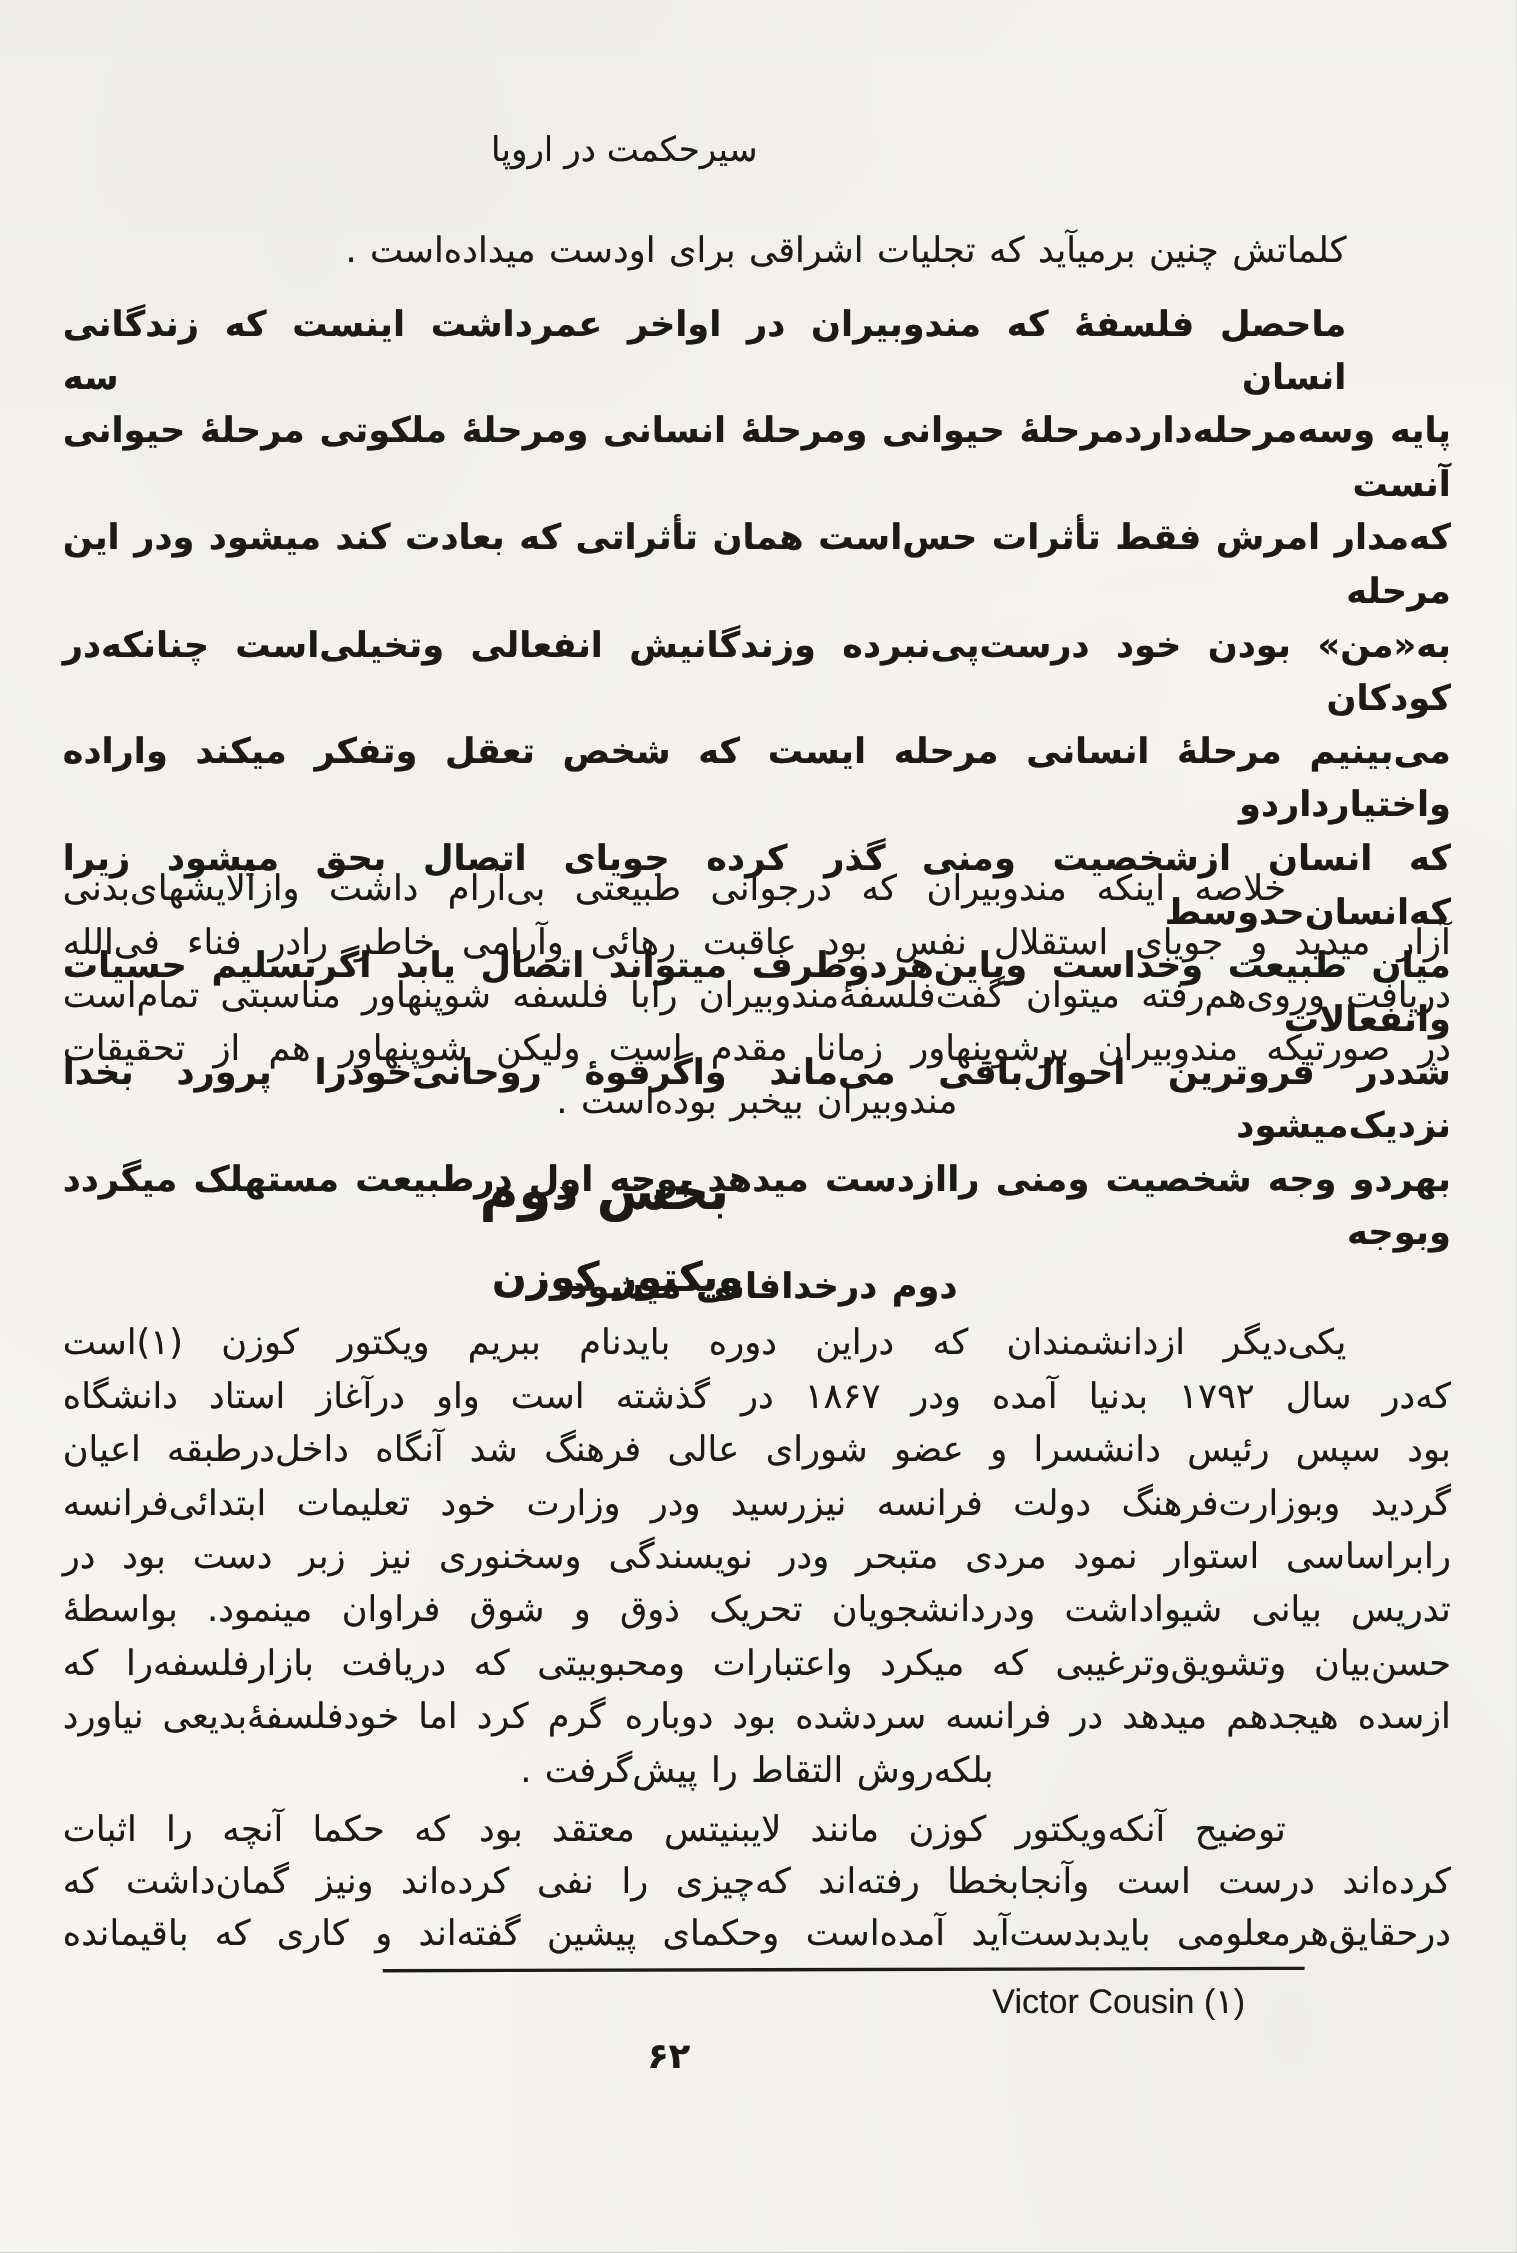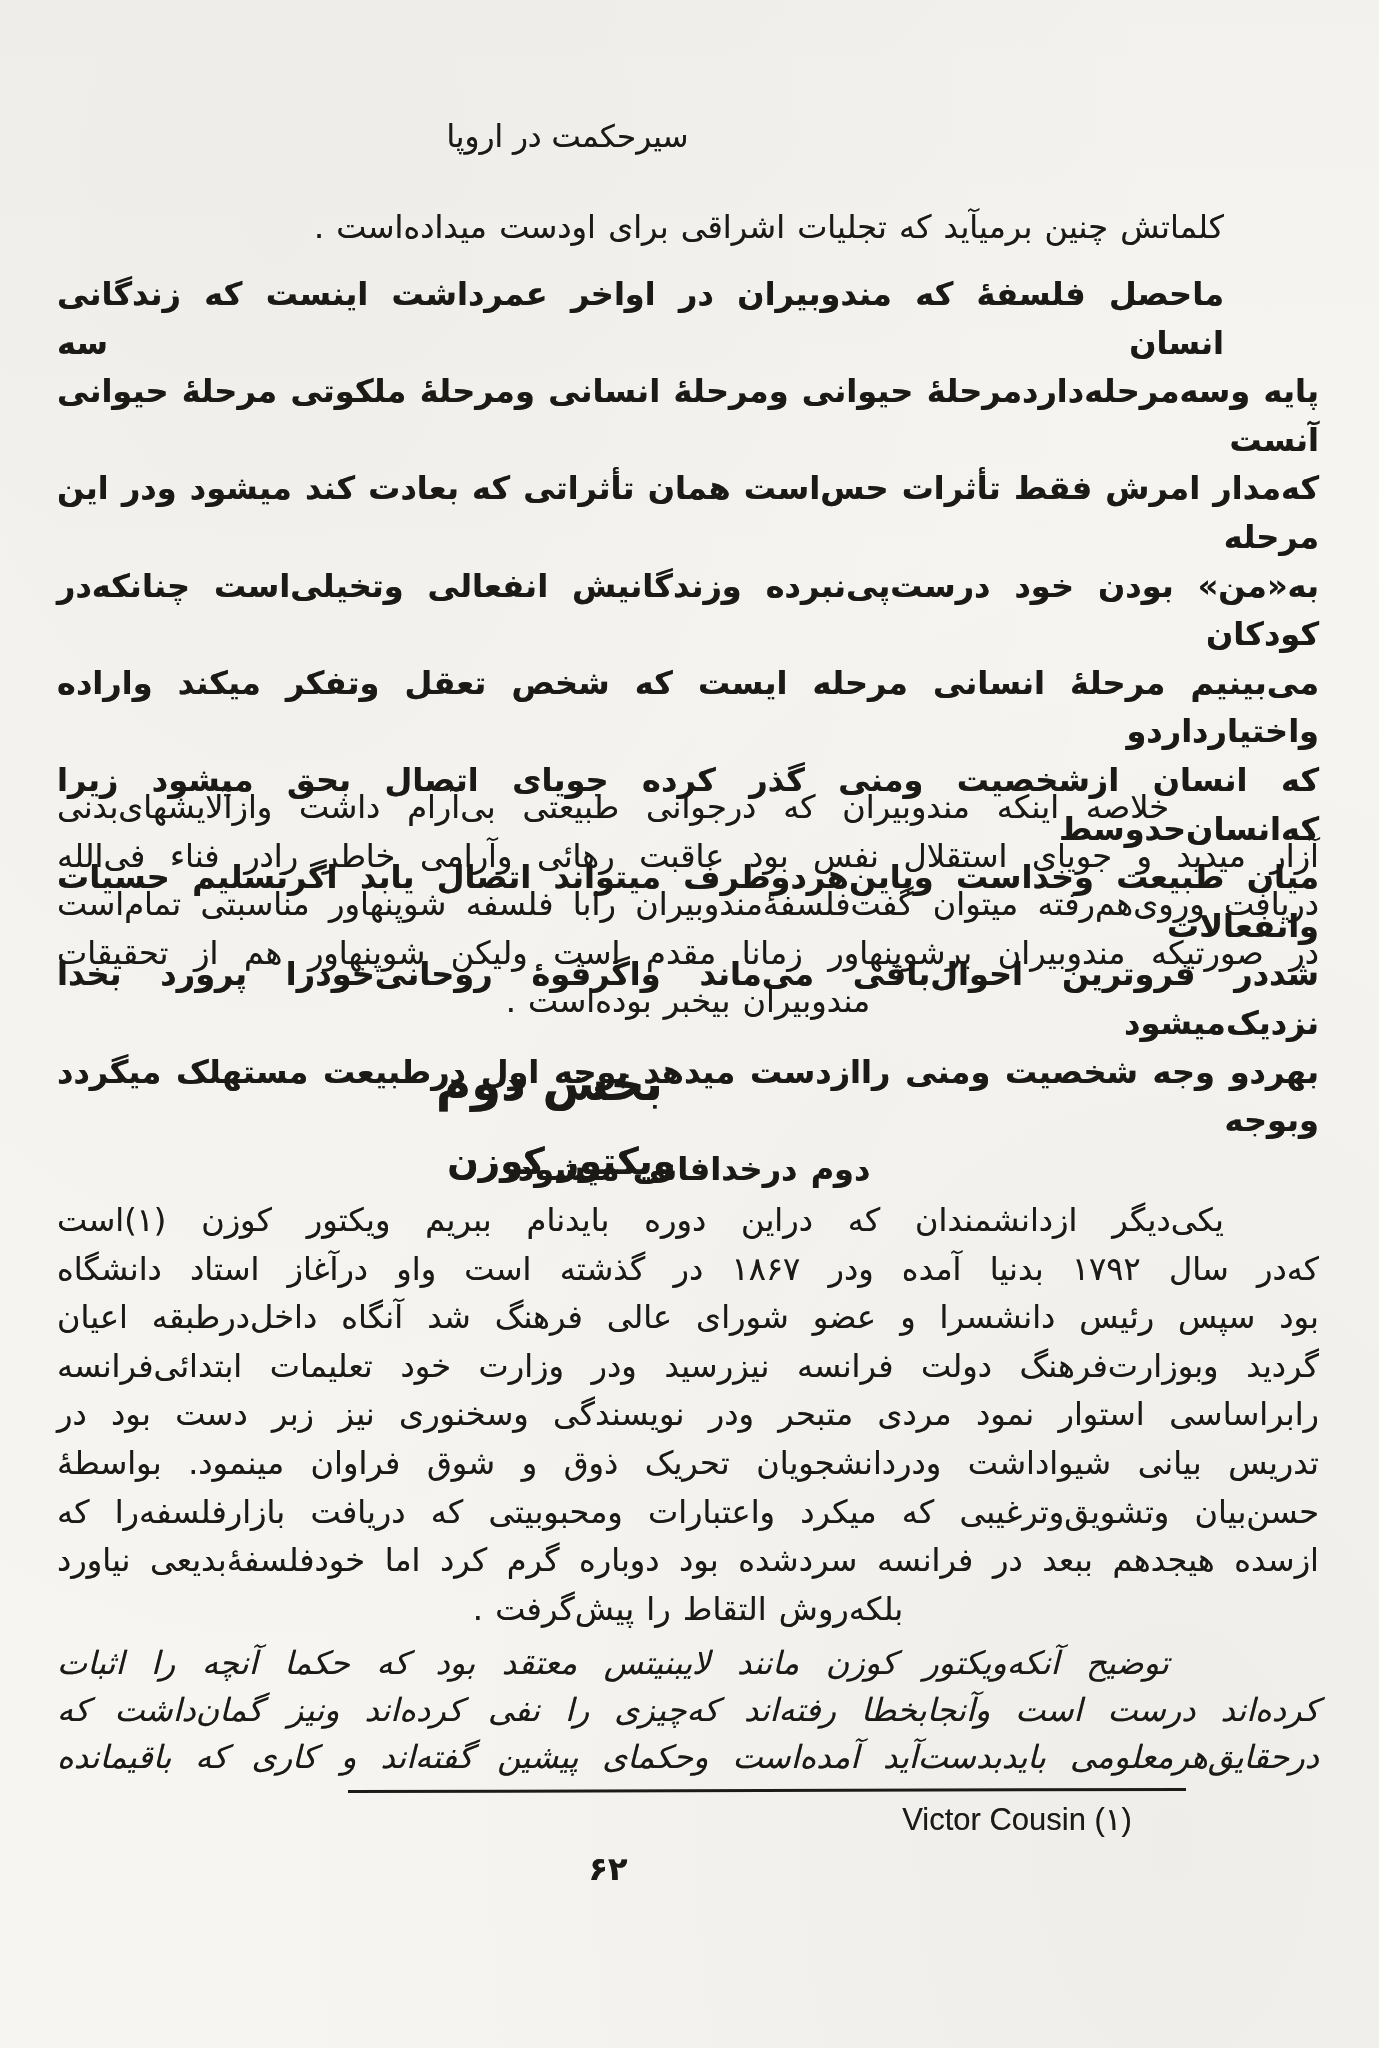--- a/index.html
+++ b/index.html
@@ -36,21 +36,21 @@
   }
   .line.last{ text-align-last:right; }
   .line.center-last{ text-align-last:center; }
   .line.indent{ padding-right:95px; }
   .line.indent2{ padding-right:150px; }
   #p1{ top:203px; }
   #p2{ top:270px;font-weight:bold; }
   #p3{ top:783px; }
   #p4{ top:1196px; }
   #p5{ top:1640px; }
-  #p5 .line{ line-height:47px;font-style:italic; }
+  #p5 .line{ line-height:47px; }
   .part-heading{
     position:absolute; top:1052px; left:0; right:280px;
     text-align:center; direction:rtl;
     font-size:48px; font-weight:bold; line-height:62px;
     text-shadow:0 0 0.6px rgba(20,18,15,.7);
   }
   .chapter-heading{
     position:absolute; top:1138px; left:0; right:256px;
     text-align:center; direction:rtl;
     font-size:37px; font-weight:bold; line-height:48px;
@@ -111,21 +111,21 @@
   <div class="chapter-heading">ویکتور کوزن</div>
 
   <div class="para" id="p4">
     <div class="line indent">یکی‌دیگر ازدانشمندان که دراین دوره بایدنام ببریم ویکتور کوزن (۱)است</div>
     <div class="line">که‌در سال ۱۷۹۲ بدنیا آمده ودر ۱۸۶۷ در گذشته است واو درآغاز استاد دانشگاه</div>
     <div class="line">بود سپس رئیس دانشسرا و عضو شورای عالی فرهنگ شد آنگاه داخل‌درطبقه اعیان</div>
     <div class="line">گردید وبوزارت‌فرهنگ دولت فرانسه نیزرسید ودر وزارت خود تعلیمات ابتدائی‌فرانسه</div>
     <div class="line">رابراساسی استوار نمود مردی متبحر ودر نویسندگی وسخنوری نیز زبر دست بود در</div>
     <div class="line">تدریس بیانی شیواداشت ودردانشجویان تحریک ذوق و شوق فراوان مینمود. بواسطهٔ</div>
     <div class="line">حسن‌بیان وتشویق‌وترغیبی که میکرد واعتبارات ومحبوبیتی که دریافت بازارفلسفه‌را که</div>
-    <div class="line">ازسده هیجدهم ببعد در فرانسه سردشده بود دوباره گرم کرد اما خودفلسفهٔ‌بدیعی نیاورد</div>
+    <div class="line">ازسده هیجدهم میدهد در فرانسه سردشده بود دوباره گرم کرد اما خودفلسفهٔ‌بدیعی نیاورد</div>
     <div class="line center-last">بلکه‌روش التقاط را پیش‌گرفت .</div>
   </div>
 
   <div class="para" id="p5">
     <div class="line indent2">توضیح آنکه‌ویکتور کوزن مانند لایبنیتس معتقد بود که حکما آنچه را اثبات</div>
     <div class="line">کرده‌اند درست است وآنجابخطا رفته‌اند که‌چیزی را نفی کرده‌اند ونیز گمان‌داشت که</div>
     <div class="line">درحقایق‌هرمعلومی بایدبدست‌آید آمده‌است وحکمای پیشین گفته‌اند و کاری که باقیمانده</div>
   </div>
 
   <div class="footnote-rule"></div>

